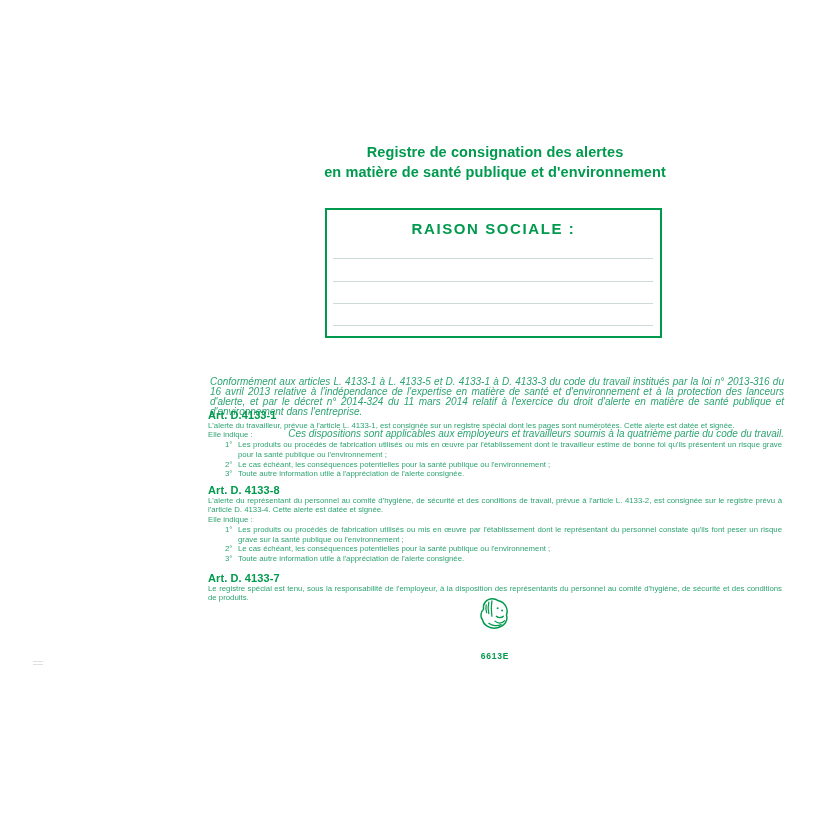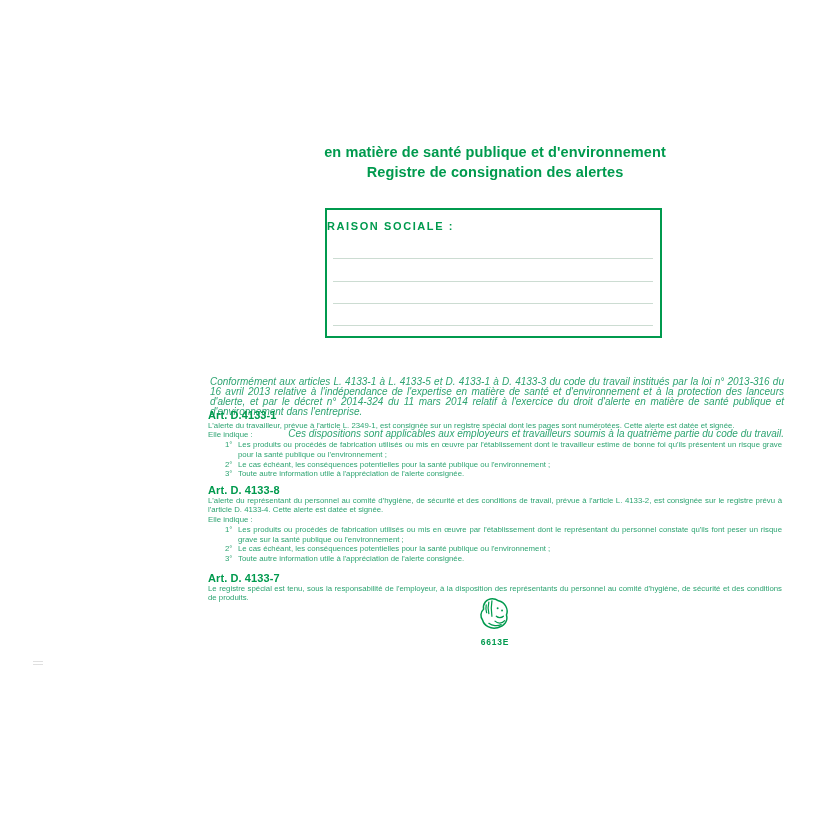--- a/index.html
+++ b/index.html
@@ -22,22 +22,22 @@
     position:absolute;top:143px;left:0;width:100%;
     text-align:center;font-weight:bold;font-size:14.5px;line-height:19.5px;
     color:var(--green);letter-spacing:0.1px;
   }
   
   .rs-box{
     position:absolute;top:208px;left:117px;width:337px;height:130px;
     border:2px solid var(--green);box-sizing:border-box;background:#fff;
   }
   .rs-label{
-    margin-top:10px;font-weight:bold;
-    font-size:11px;letter-spacing:1.6px;color:var(--green);
+    margin-top:10px;text-align:center;font-weight:bold;
+    font-size:15px;letter-spacing:1.6px;color:var(--green);
   }
   .rs-line{
     position:absolute;left:6px;right:7px;height:1px;background:var(--rule);
   }
   .rs-line.l1{top:48px}.rs-line.l2{top:71px}.rs-line.l3{top:93px}.rs-line.l4{top:115px}
   
   .intro{
     position:absolute;top:350px;left:2px;width:574px;
     font-style:italic;font-size:10px;line-height:9.9px;
     color:var(--body-green);text-align:justify;margin-top:27px;
@@ -58,55 +58,55 @@
   .item{position:relative;padding-left:30px;text-align:justify;}
   .item .num{position:absolute;left:17px;top:0;}
   
   .footer{
     position:absolute;top:596px;left:0;width:574px;text-align:center;
   }
   .logo{display:inline-block;width:36px;height:37px;}
   .logo svg{display:block;width:36px;height:37px;}
   .logo-code{
     font-weight:bold;font-size:8.5px;letter-spacing:0.8px;
-    color:var(--green);margin-top:0px;
+    color:var(--green);margin-top:14px;
   }
   
   .print-mark{
     position:absolute;left:33px;top:661px;width:10px;height:5px;
     background:repeating-linear-gradient(to bottom,#c6c6c6 0 1px,transparent 1px 3px);
     opacity:.55;
   }
 </style>
 </head>
 <body>
 
 <div class="content">
 
   <div class="doc-title">
+    <div>Registre de consignation des alertes</div>
     <div>en matière de santé publique et d'environnement</div>
-    <div>Registre de consignation des alertes</div>
   </div>
 
   <div class="rs-box">
     <div class="rs-label">RAISON SOCIALE :</div>
     <div class="rs-line l1"></div>
     <div class="rs-line l2"></div>
     <div class="rs-line l3"></div>
     <div class="rs-line l4"></div>
   </div>
 
   <div class="intro">
     <div class="p1">Conformément aux articles L. 4133-1 à L. 4133-5 et D. 4133-1 à D. 4133-3 du code du travail institués par la loi n° 2013-316 du 16 avril 2013 relative à l'indépendance de l'expertise en matière de santé et d'environnement et à la protection des lanceurs d'alerte, et par le décret n° 2014-324 du 11 mars 2014 relatif à l'exercice du droit d'alerte en matière de santé publique et d'environnement dans l'entreprise.</div>
     <div class="p2">Ces dispositions sont applicables aux employeurs et travailleurs soumis à la quatrième partie du code du travail.</div>
   </div>
 
   <div class="article a1">
     <div class="art-heading">Art. D.4133-1</div>
-    <div class="art-body">L'alerte du travailleur, prévue à l'article L. 2349-1, est consignée sur un registre spécial dont les pages sont numérotées. Cette alerte est datée et signée.</div>
+    <div class="art-body">L'alerte du travailleur, prévue à l'article L. 4133-1, est consignée sur un registre spécial dont les pages sont numérotées. Cette alerte est datée et signée.</div>
     <div class="art-lead">Elle indique :</div>
     <div class="item">
       <span class="num">1°</span>
       <span>Les produits ou procédés de fabrication utilisés ou mis en œuvre par l'établissement dont le travailleur estime de bonne foi qu'ils présentent un risque grave pour la santé publique ou l'environnement ;</span>
     </div>
     <div class="item">
       <span class="num">2°</span>
       <span>Le cas échéant, les conséquences potentielles pour la santé publique ou l'environnement ;</span>
     </div>
     <div class="item">

